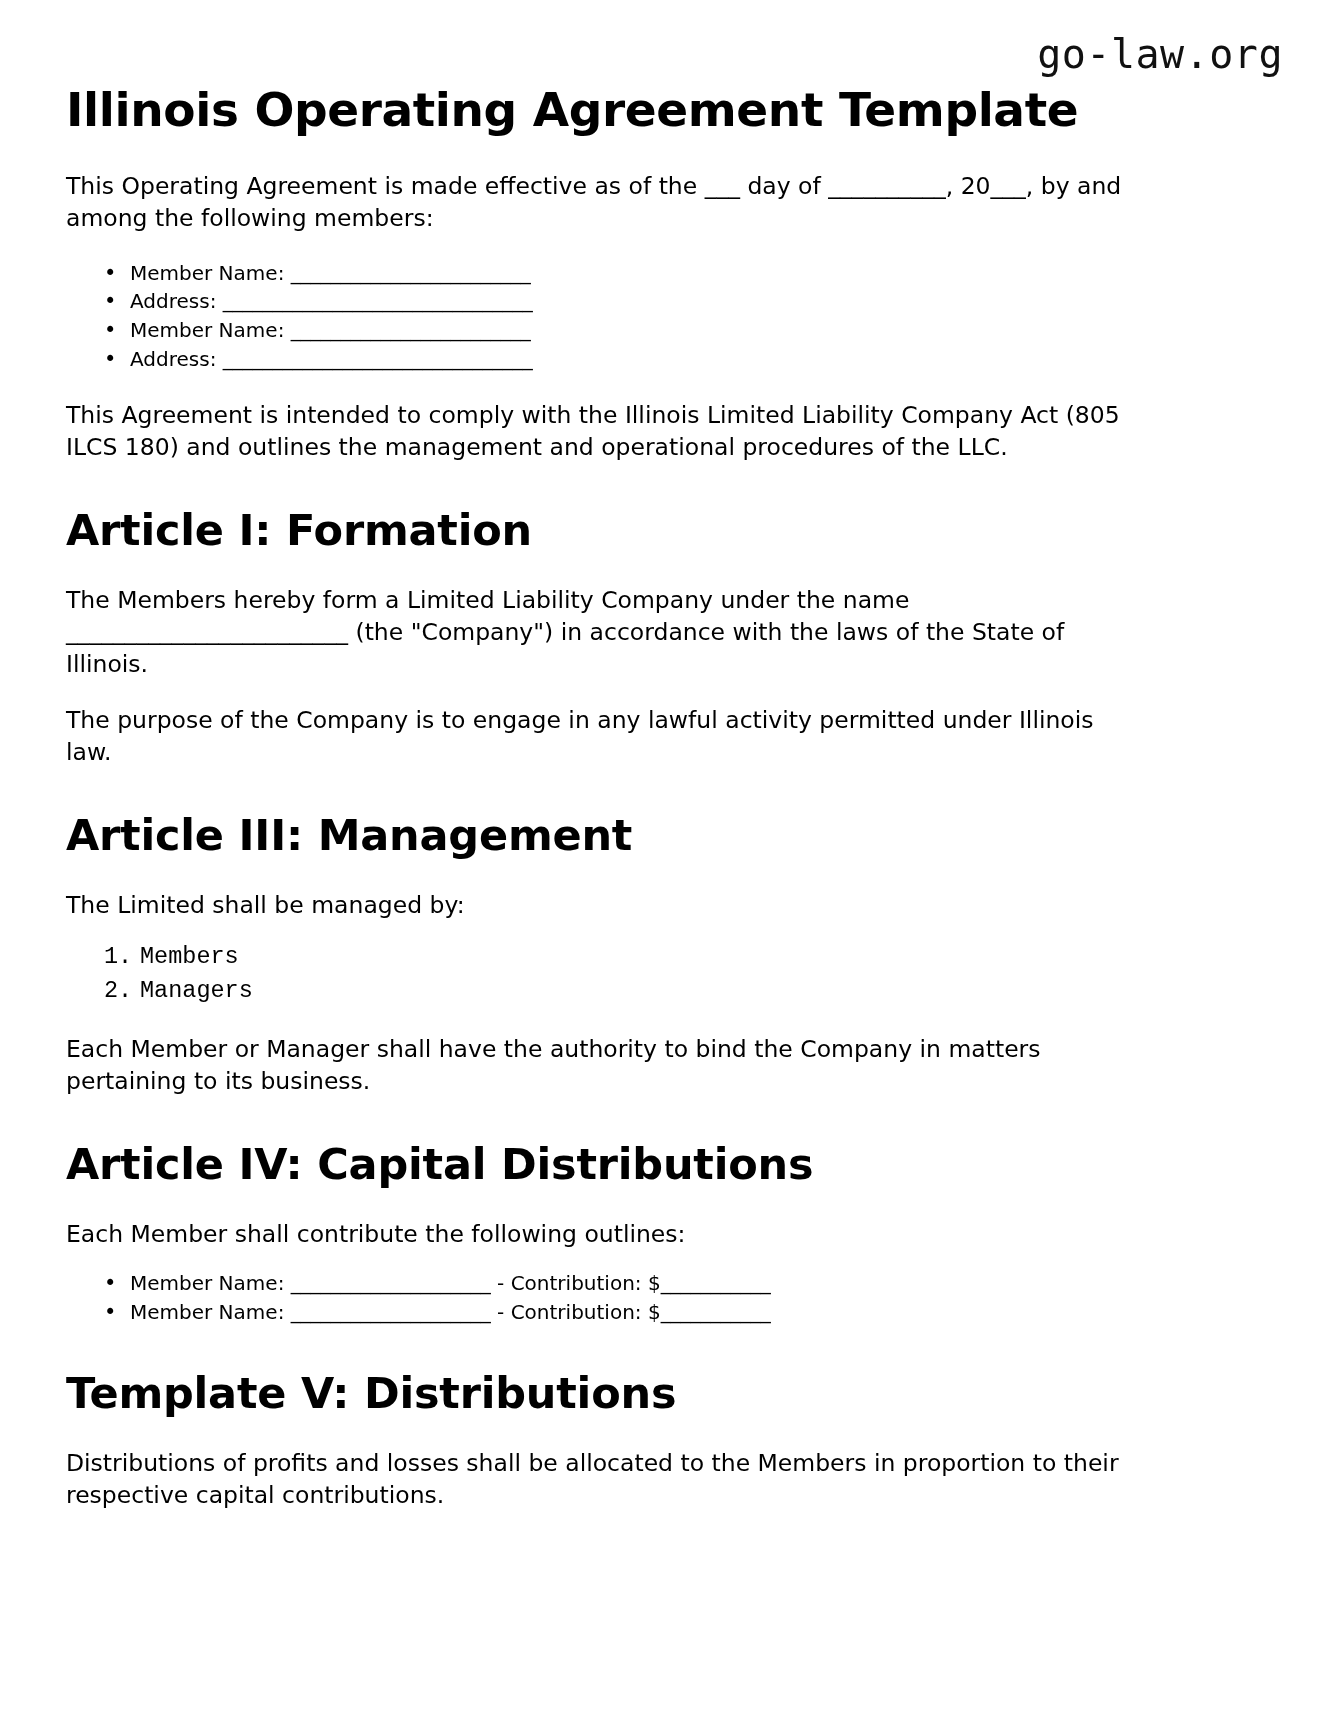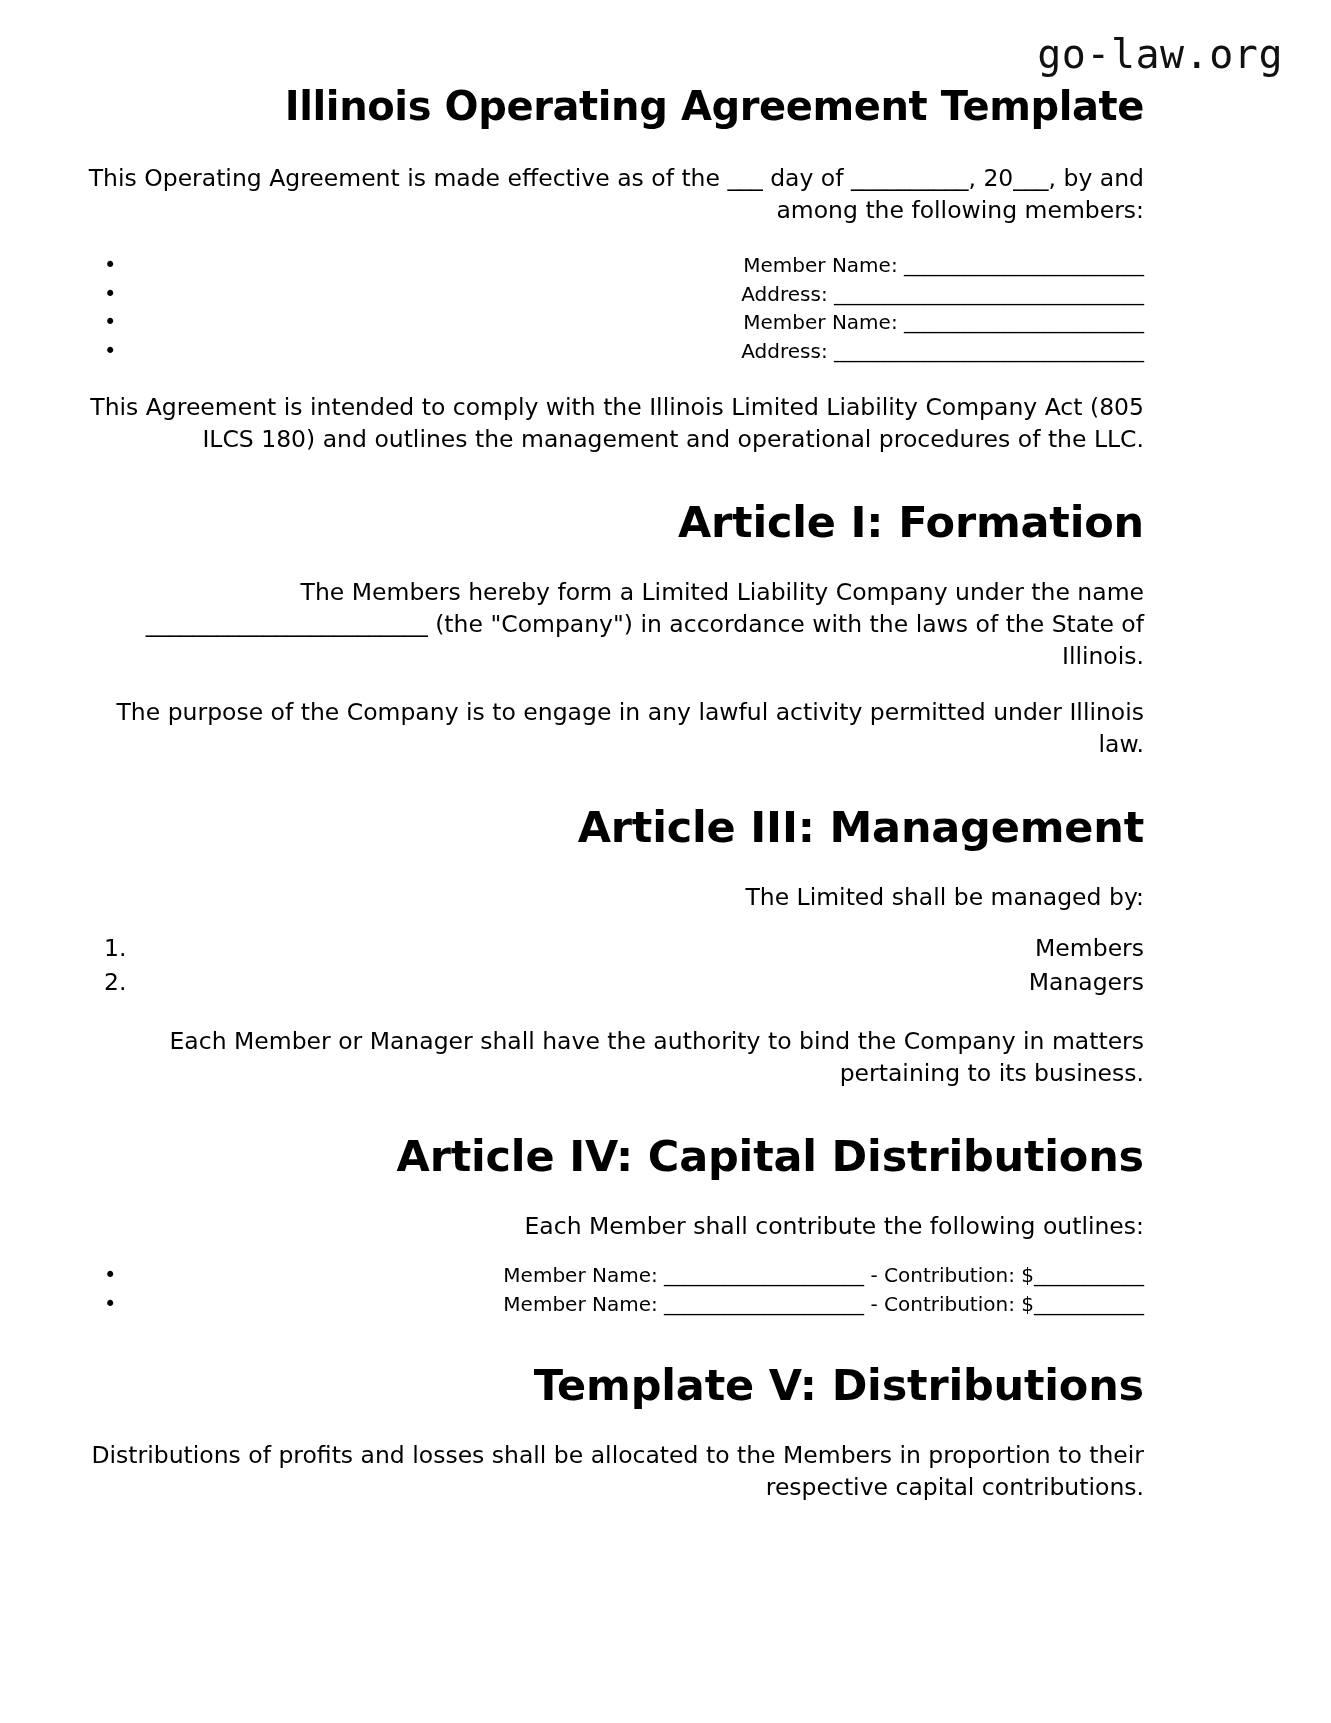--- a/index.html
+++ b/index.html
@@ -16,21 +16,20 @@
     position: relative;
     overflow: hidden;
   }
   .page {
     position: relative;
     width: 1331px;
     height: 1723px;
     box-sizing: border-box;
     padding: 0;
     background: #ffffff;
-    text-align: right;
   }
   .watermark {
     position: absolute;
     top: 34px;
     right: 48px;
     font-family: "DejaVu Sans Mono", monospace;
     font-size: 40px;
     letter-spacing: 0.5px;
     color: #111111;
     white-space: nowrap;
@@ -38,21 +37,21 @@
   }
   .content {
     position: absolute;
     left: 66px;
     top: 84px;
     width: 1078px;
   }
   h1.doc-title {
     font-family: "DejaVu Sans", sans-serif;
     font-weight: bold;
-    font-size: 40px;
+    font-size: 47px;
     line-height: 1.12;
     margin: 0 0 34px 0;
     letter-spacing: -0.4px;
     color: #000;
   }
   h2.article-heading {
     font-family: "DejaVu Sans", sans-serif;
     font-weight: bold;
     font-size: 43px;
     line-height: 1.15;
@@ -88,20 +87,21 @@
     position: absolute;
     left: 0;
     top: -1px;
     font-size: 21px;
   }
   ol.doc-olist {
     list-style: none;
     margin: 0 0 26px 0;
     padding: 0 0 0 38px;
     counter-reset: olist;
+    font-family: Liberation Mono, monospace;
   }
   ol.doc-olist li {
     font-size: 23.5px;
     line-height: 1.44;
     margin: 0;
     position: relative;
     padding-left: 36px;
     color: #000;
     counter-increment: olist;
   }

